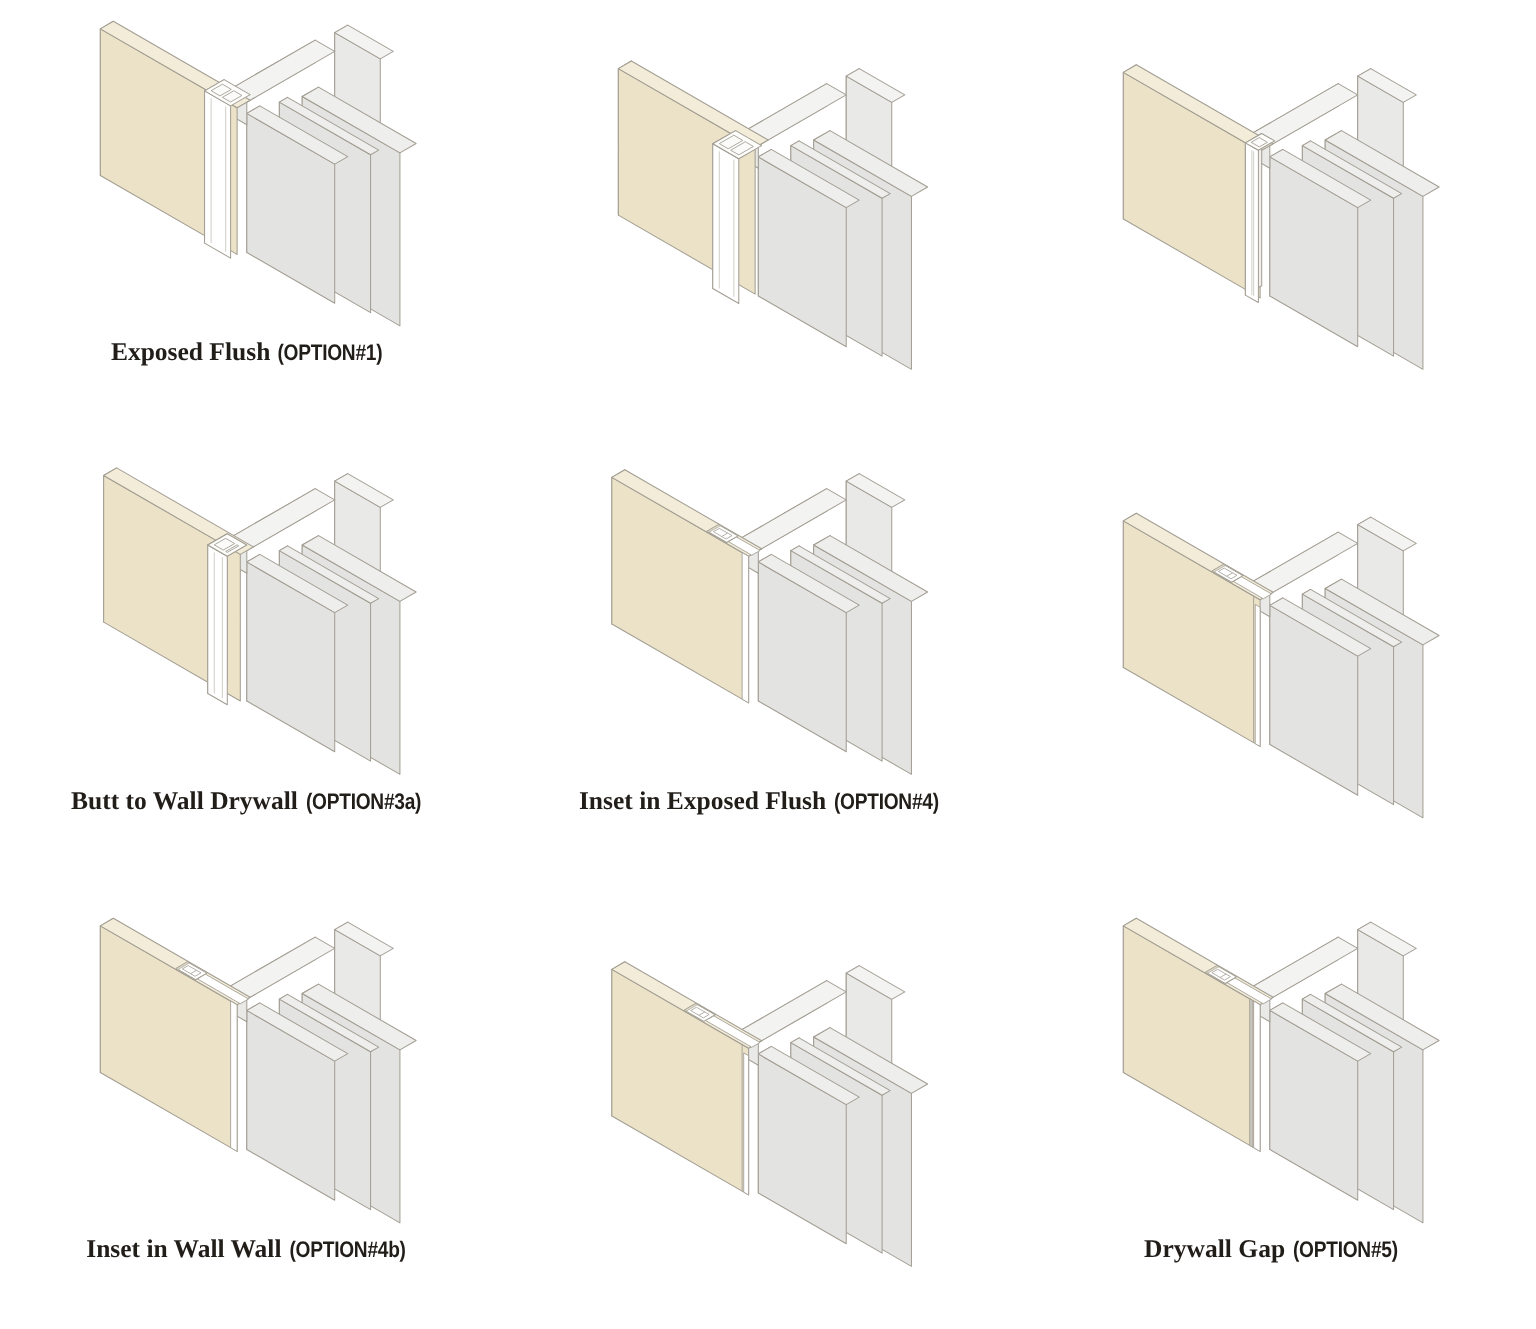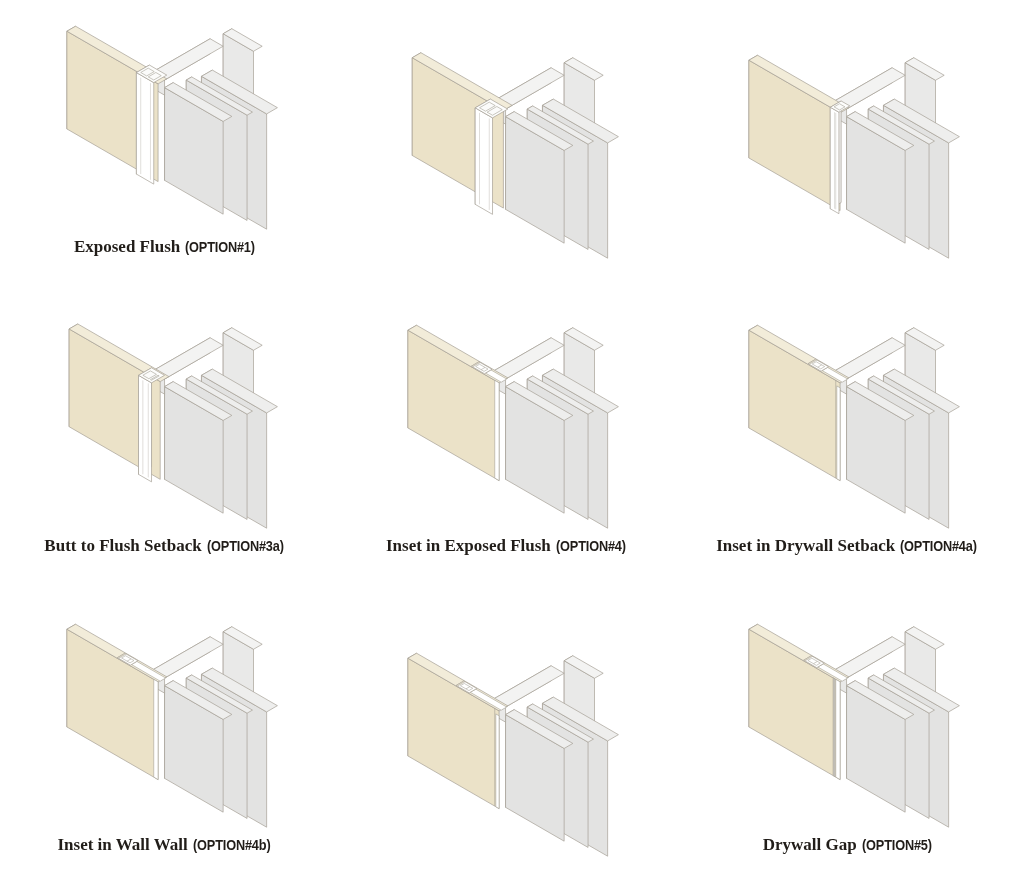--- a/index.html
+++ b/index.html
@@ -1,18 +1,18 @@
 <!DOCTYPE html>
 <html><head>
 <meta charset="utf-8">
 <style>
   html,body{margin:0;padding:0;background:#ffffff;}
   body{width:1024px;height:886px;font-family:"Liberation Serif",serif;overflow:hidden;}
   .sheet{width:1024px;height:886px;display:grid;grid-template-columns:repeat(3,1fr);
-         grid-template-rows:252px 299px 299px;padding-top:14px;box-sizing:border-box;}
+         grid-template-rows:252px 299px 299px;padding-top:2px;box-sizing:border-box;}
   figure.cell{margin:0;display:flex;flex-direction:column;align-items:center;
               justify-content:flex-end;overflow:visible;}
   svg.drawing{display:block;margin-bottom:2px;}
   figcaption.caption{white-space:nowrap;margin-bottom:9px;text-align:center;color:#211d19;}
   .caption .t{font-family:"Liberation Serif",serif;font-weight:bold;font-size:17px;}
   .caption .o{font-family:"Liberation Sans",sans-serif;font-weight:600;font-size:15px;
               display:inline-block;transform:scaleX(.85);transform-origin:0 60%;
               letter-spacing:-.2px;margin-left:1px;}
 </style>
 </head>
@@ -131,21 +131,21 @@
         <polygon points="44.3,9.3 138.8,63.9 147.8,58.7 53.3,4.1" fill="#f2ecd9" stroke="#a29d92" stroke-width="0.7" stroke-linejoin="round"></polygon>
         <polygon points="116.3,160.1 129.8,152.3 129.8,49.6 116.3,57.4" fill="#f0efed" stroke="#a29d92" stroke-width="0.7" stroke-linejoin="round"></polygon>
         <polygon points="116.3,160.1 129.8,167.9 129.8,65.2 116.3,57.4" fill="#ffffff" stroke="#a29d92" stroke-width="0.7" stroke-linejoin="round"></polygon>
         <polygon points="116.3,57.4 129.8,65.2 143.3,57.4 129.8,49.6" fill="#fdfdfc" stroke="#a29d92" stroke-width="0.7" stroke-linejoin="round"></polygon>
         <polygon points="120.8,57.3 127.0,60.9 134.9,56.4 128.7,52.8" fill="#fbfbfa" stroke="#a29d92" stroke-width="0.6" stroke-linejoin="round"></polygon>
         <polygon points="128.7,61.9 129.8,62.5 137.7,58.0 136.6,57.3" fill="#fbfbfa" stroke="#a29d92" stroke-width="0.6" stroke-linejoin="round"></polygon>
         <line x1="120.8" y1="160.1" x2="120.8" y2="62.6" stroke="#c9c6c0" stroke-width="0.6"></line>
         <line x1="126.4" y1="163.3" x2="126.4" y2="65.8" stroke="#c9c6c0" stroke-width="0.6"></line>
       </svg>
     <figcaption class="caption">
-      <span class="t">Butt to Flush Setback</span>
+      <span class="t">Butt to Wall Drywall</span>
       <span class="o">(OPTION#3a)</span>
     </figcaption>
   </figure>
   <figure class="cell">
     <svg class="drawing" viewBox="0 0 300 222" width="296" height="214">
         <polygon points="204.1,166.6 213.1,161.4 213.1,8.0 204.1,13.2" fill="#dddddc" stroke="#a29d92" stroke-width="0.7" stroke-linejoin="round"></polygon>
         <polygon points="204.1,166.6 235.6,184.8 235.6,31.4 204.1,13.2" fill="#e9e9e8" stroke="#a29d92" stroke-width="0.7" stroke-linejoin="round"></polygon>
         <polygon points="204.1,13.2 235.6,31.4 244.6,26.2 213.1,8.0" fill="#f3f3f2" stroke="#a29d92" stroke-width="0.7" stroke-linejoin="round"></polygon>
         <polygon points="181.6,177.0 192.9,170.5 192.9,50.9 181.6,57.4" fill="#d6d6d4" stroke="#a29d92" stroke-width="0.7" stroke-linejoin="round"></polygon>
         <polygon points="181.6,177.0 249.2,216.0 249.2,96.4 181.6,57.4" fill="#e3e3e2" stroke="#a29d92" stroke-width="0.7" stroke-linejoin="round"></polygon>
@@ -195,24 +195,20 @@
         <polygon points="42.0,112.0 136.6,166.6 136.6,65.2 42.0,10.6" fill="#ebe2c8" stroke="#a29d92" stroke-width="0.7" stroke-linejoin="round"></polygon>
         <polygon points="42.0,10.6 136.6,65.2 145.6,60.0 51.0,5.4" fill="#f2ecd9" stroke="#a29d92" stroke-width="0.7" stroke-linejoin="round"></polygon>
         <polygon points="118.0,52.4 138.8,64.5 144.5,61.2 123.6,49.2" fill="#ffffff" stroke="#a29d92" stroke-width="0.6" stroke-linejoin="round"></polygon>
         <polygon points="103.4,45.3 116.9,53.1 124.7,48.5 111.2,40.7" fill="#ffffff" stroke="#a29d92" stroke-width="0.7" stroke-linejoin="round"></polygon>
         <polygon points="103.4,45.3 104.7,46.1 112.6,41.5 111.2,40.7" fill="#ddd7c6" stroke="#a29d92" stroke-width="0.4" stroke-linejoin="round"></polygon>
         <polygon points="107.7,45.6 116.5,50.7 120.6,48.3 111.8,43.3" fill="none" stroke="#a29d92" stroke-width="0.55" stroke-linejoin="round"></polygon>
         <line x1="113.5" y1="48.9" x2="117.5" y2="46.6" stroke="#a29d92" stroke-width="0.55"></line>
         <line x1="132.1" y1="164.0" x2="132.1" y2="62.6" stroke="#a29d92" stroke-width="0.6"></line>
         <polygon points="133.2,164.7 136.6,166.6 136.6,70.4 133.2,68.4" fill="#ffffff" stroke="#a29d92" stroke-width="0.6" stroke-linejoin="round"></polygon>
       </svg>
-    <figcaption class="caption">
-      <span class="t">Inset in Drywall Setback</span>
-      <span class="o">(OPTION#4a)</span>
-    </figcaption>
   </figure>
   <figure class="cell">
     <svg class="drawing" viewBox="0 0 300 222" width="296" height="214">
         <polygon points="204.1,166.6 213.1,161.4 213.1,8.0 204.1,13.2" fill="#dddddc" stroke="#a29d92" stroke-width="0.7" stroke-linejoin="round"></polygon>
         <polygon points="204.1,166.6 235.6,184.8 235.6,31.4 204.1,13.2" fill="#e9e9e8" stroke="#a29d92" stroke-width="0.7" stroke-linejoin="round"></polygon>
         <polygon points="204.1,13.2 235.6,31.4 244.6,26.2 213.1,8.0" fill="#f3f3f2" stroke="#a29d92" stroke-width="0.7" stroke-linejoin="round"></polygon>
         <polygon points="181.6,177.0 192.9,170.5 192.9,50.9 181.6,57.4" fill="#d6d6d4" stroke="#a29d92" stroke-width="0.7" stroke-linejoin="round"></polygon>
         <polygon points="181.6,177.0 249.2,216.0 249.2,96.4 181.6,57.4" fill="#e3e3e2" stroke="#a29d92" stroke-width="0.7" stroke-linejoin="round"></polygon>
         <polygon points="181.6,57.4 249.2,96.4 260.4,89.9 192.9,50.9" fill="#eeeeed" stroke="#a29d92" stroke-width="0.7" stroke-linejoin="round"></polygon>
         <polygon points="165.8,170.5 171.5,167.3 171.5,58.0 165.8,61.3" fill="#d6d6d4" stroke="#a29d92" stroke-width="0.7" stroke-linejoin="round"></polygon>

